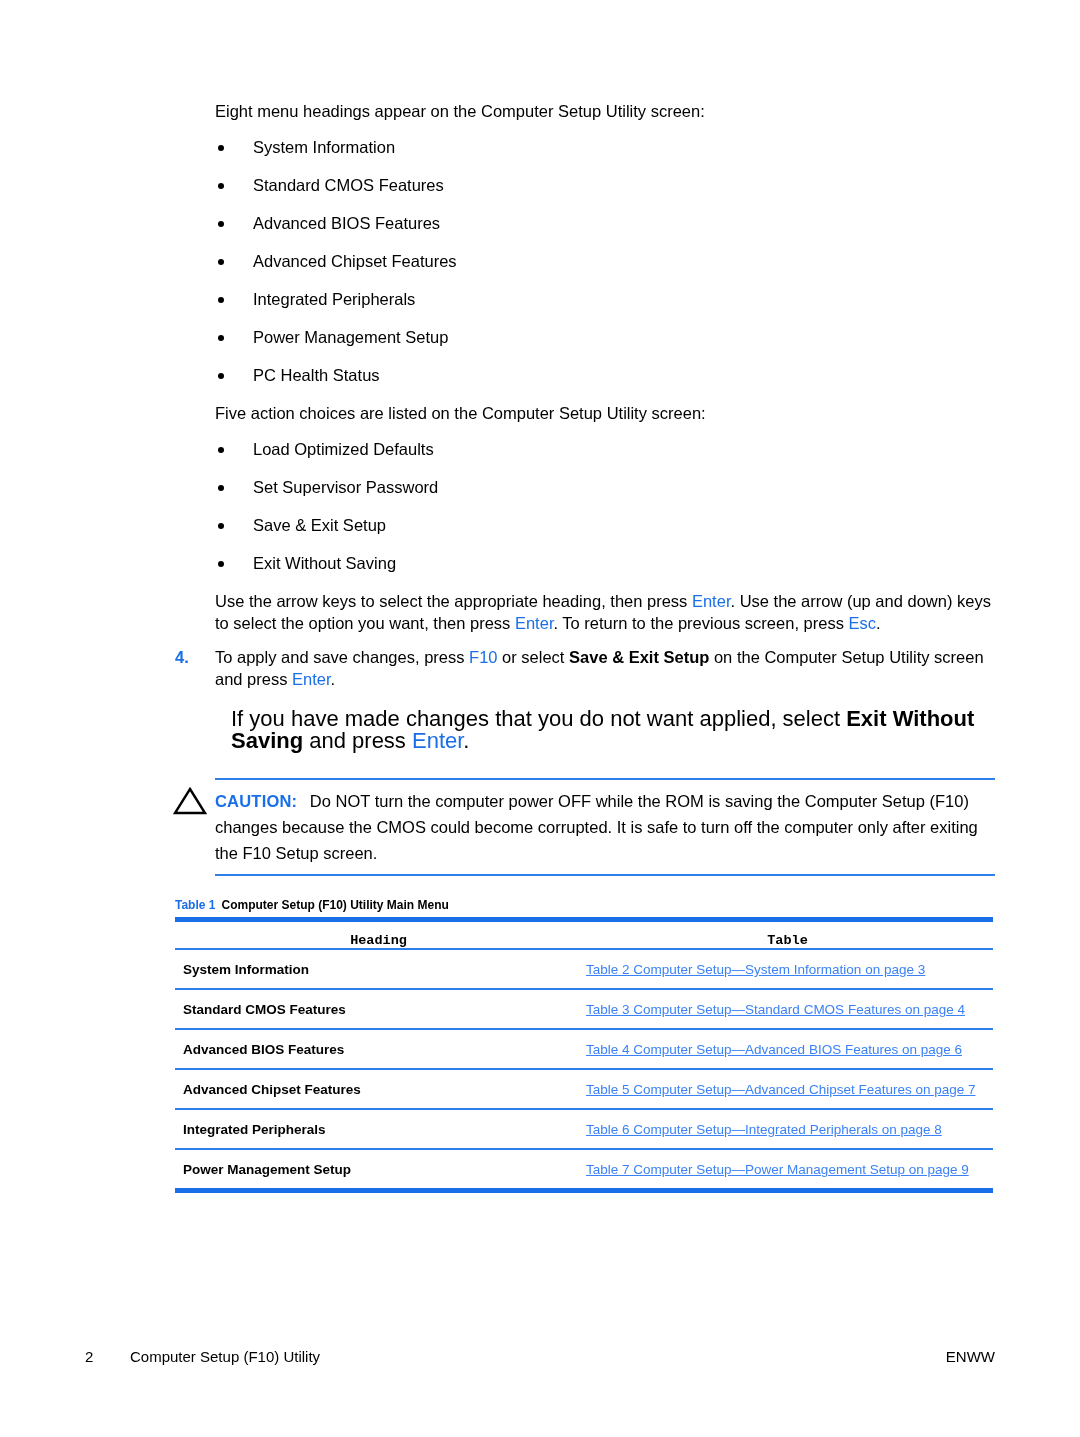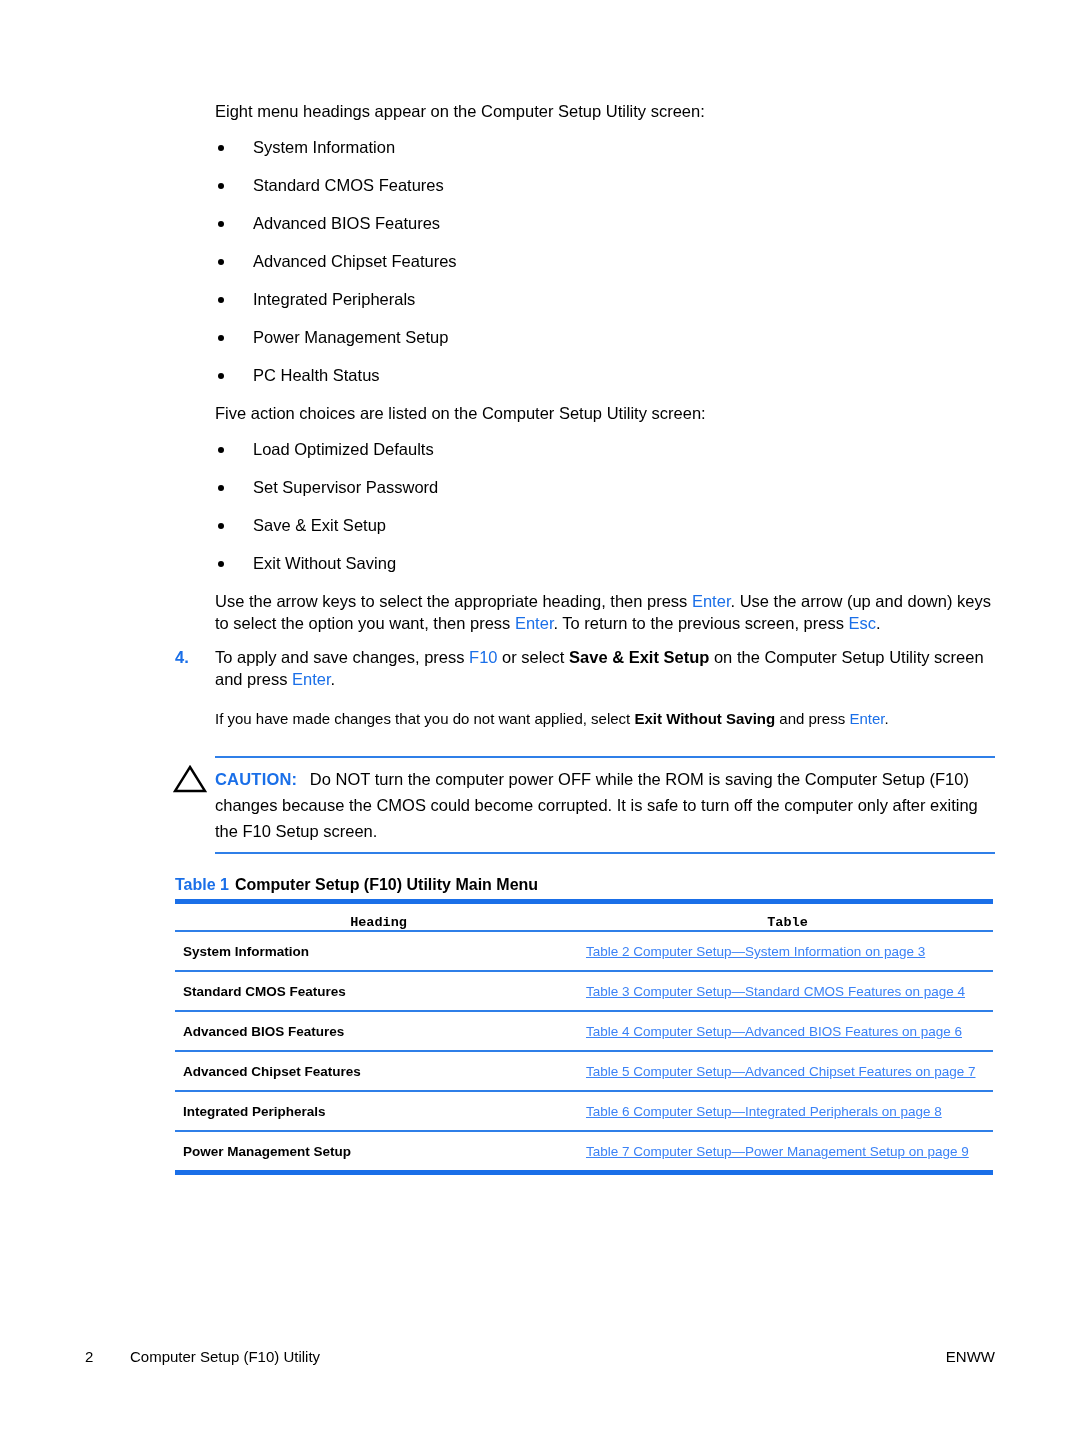--- a/index.html
+++ b/index.html
@@ -82,22 +82,22 @@
   }
   .step-num {
     position: absolute;
     left: 0;
     top: 0;
     font-weight: bold;
     color: #1a6fe8;
     font-size: 16.5px;
   }
   .step-sub {
-    margin: 18px 0 0 40px;
-    font-size: 15px;
+    margin: 18px 0 0 56px;
+    font-size: 22px;
     line-height: 22px;
   }
 
   
   .caution {
     position: relative;
     margin: 26px 0 0 0;
   }
   .caution-rule {
     height: 2px;
@@ -124,21 +124,21 @@
     font-weight: bold;
     color: #1a6fe8;
     letter-spacing: 0.2px;
   }
 
   
   .table-block {
     margin-top: 22px;
   }
   .table-caption {
-    font-size: 16px;
+    font-size: 12px;
     font-weight: bold;
     margin-bottom: 5px;
   }
   .table-caption .cap-num {
     color: #1a6fe8;
   }
   .table-caption .cap-title {
     color: #000;
     margin-left: 6px;
   }

